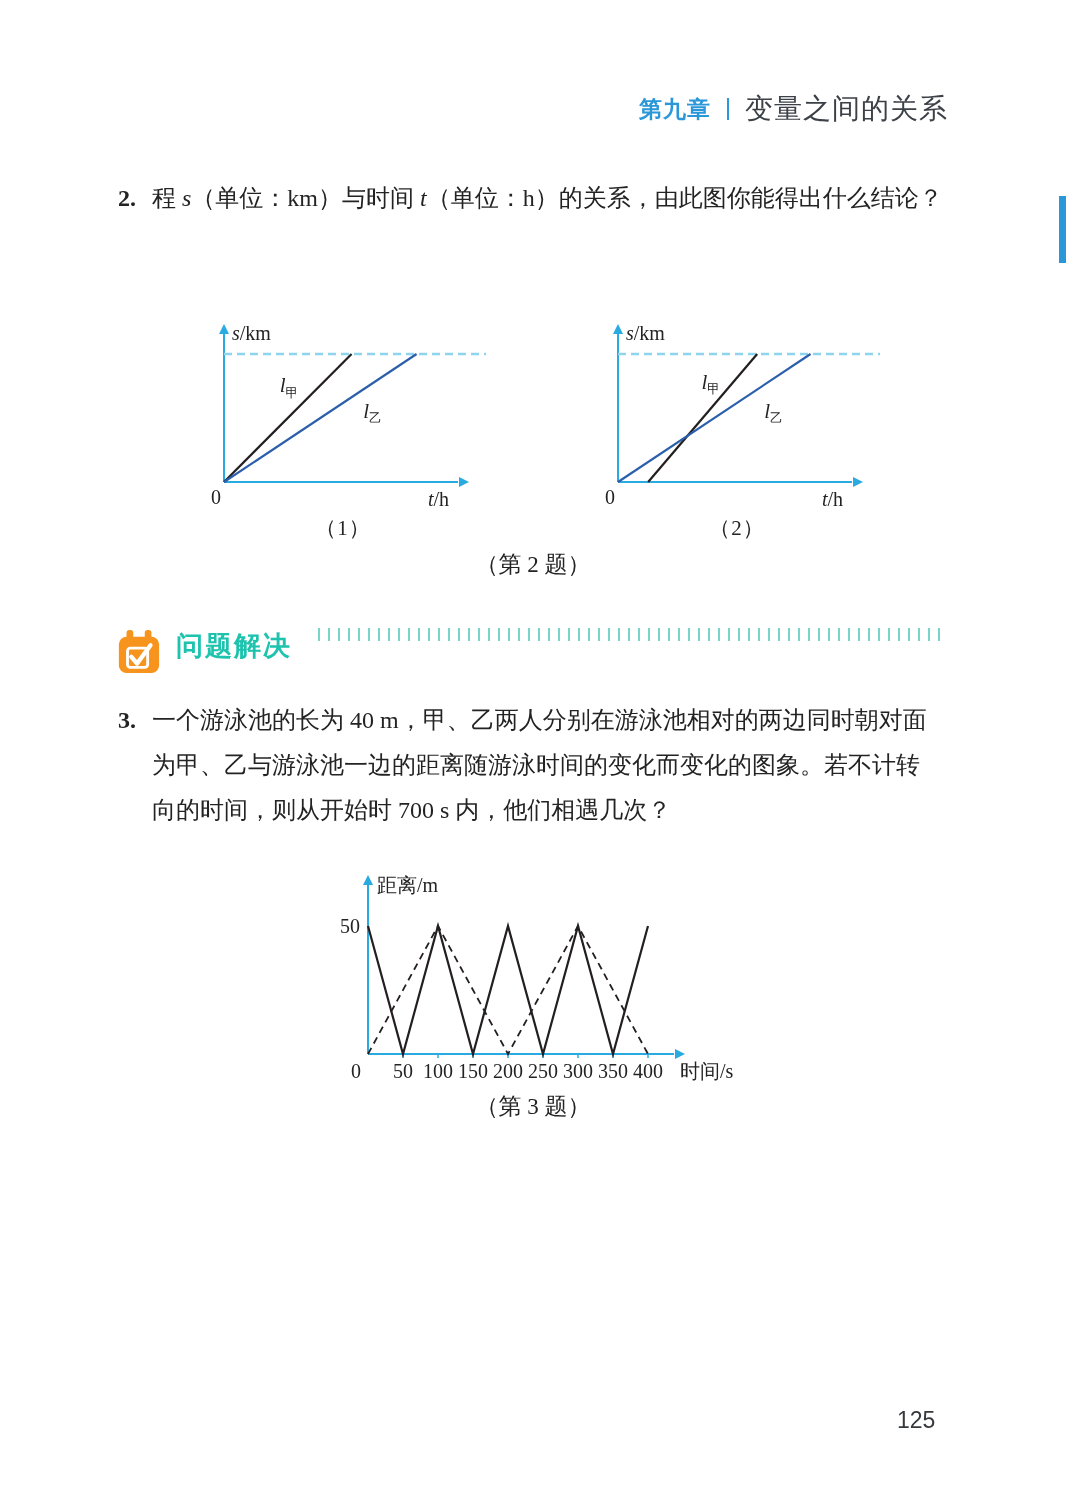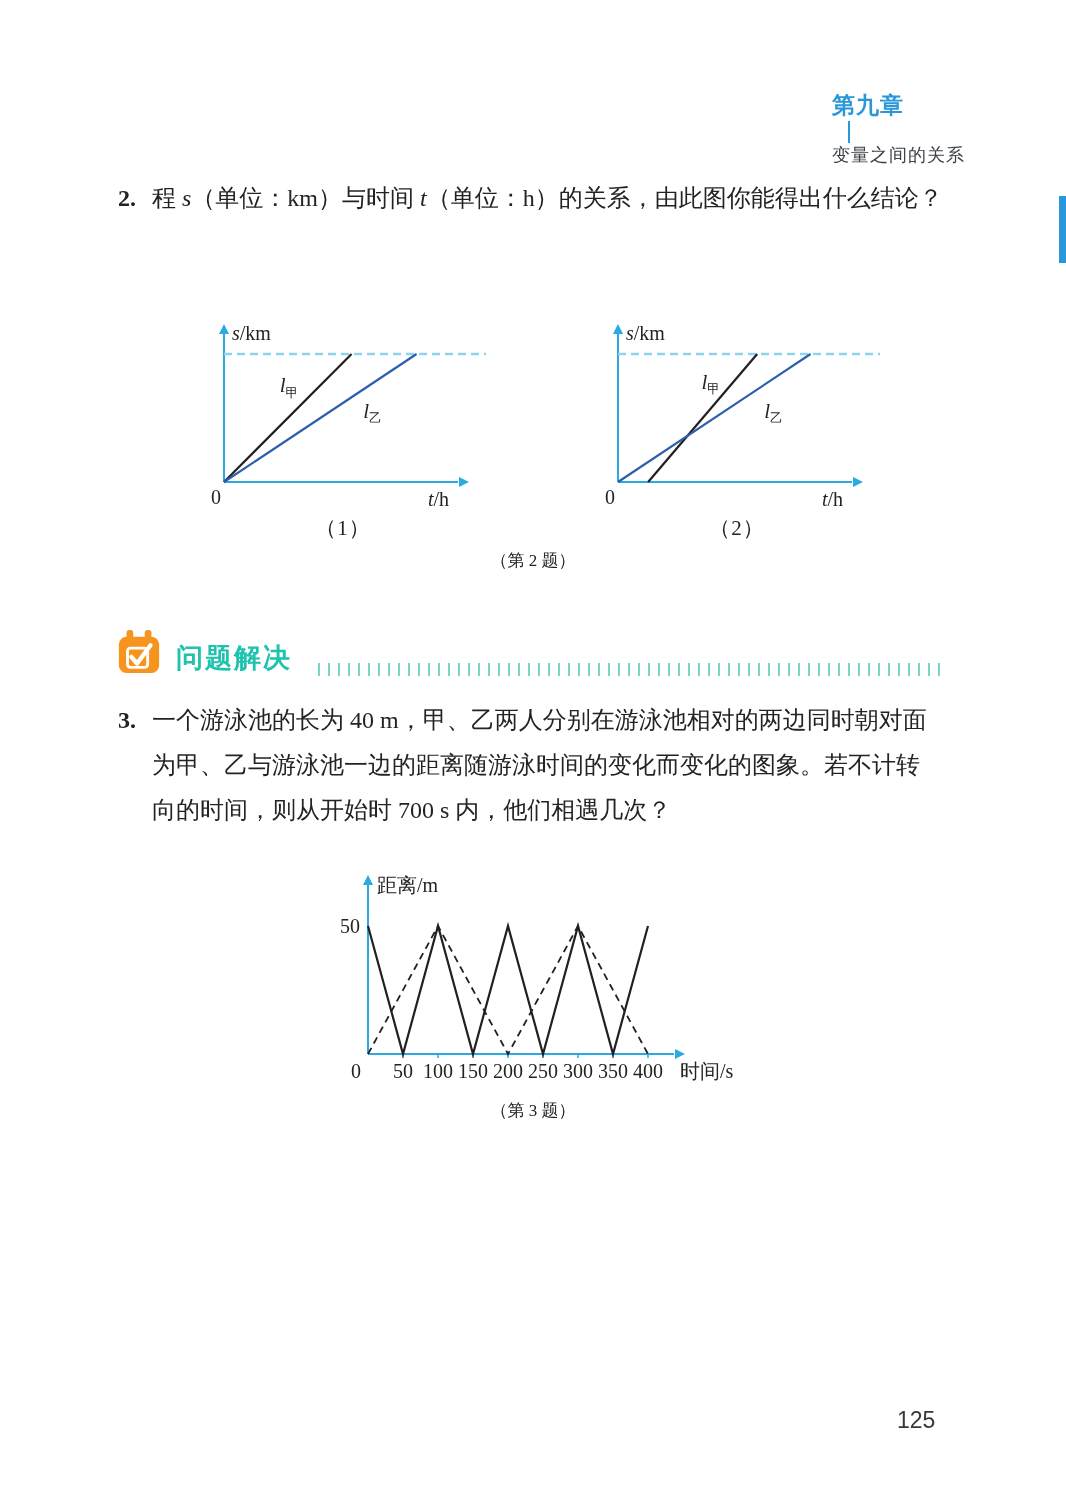--- a/index.html
+++ b/index.html
@@ -1,46 +1,46 @@
 <!DOCTYPE html>
 <html><head>
 <meta charset="utf-8">
 <style>
   html,body{margin:0;padding:0;background:#ffffff;}
   .page{position:relative;width:1066px;height:1508px;background:#ffffff;overflow:hidden;
         font-family:"Liberation Serif",serif;color:#232323;}
 
   
-  .header{position:absolute;top:90px;right:101px;display:flex;
-          font-family:"Liberation Sans",sans-serif;flex-direction:column;}
+  .header{position:absolute;top:90px;right:118px;display:flex;align-items:center;
+          font-family:"Liberation Sans",sans-serif;}
   .header .chapter{color:#2a97d8;font-size:23px;font-weight:600;letter-spacing:1px;}
   .header .sep{width:2px;height:22px;background:#2a97d8;margin:0 16px;}
-  .header .title{color:#3c4147;font-size:18px;letter-spacing:1px;}
+  .header .title{color:#3c4147;font-size:28px;letter-spacing:1px;}
 
   .edge-bar{position:absolute;right:0;top:196px;width:7px;height:67px;background:#2a97d8;}
 
   
   .prob{position:absolute;left:118px;width:876px;font-size:24px;line-height:45px;}
   #p2{top:176px;} #p3{top:698px;}
   .plines{padding-left:34px;}
   .pnum{position:absolute;left:0;top:0;font-weight:bold;}
   .var{font-style:italic;}
   .plines sub{font-size:15px;line-height:0;}
 
   
   .figrow{position:absolute;top:320px;left:100px;width:880px;display:flex;
           justify-content:center;gap:84px;}
   .fig{display:flex;flex-direction:column;align-items:center;}
   .figcap{font-size:21px;margin-top:4px;letter-spacing:1px;}
 
-  .caption-center{position:absolute;left:0;width:1066px;text-align:center;font-size:17px;}
-  #cap2{top:549px;} #cap3{top:1091px;margin-top:8px;}
+  .caption-center{position:absolute;left:0;width:1066px;text-align:center;font-size:23px;}
+  #cap2{top:549px;} #cap3{top:1091px;}
 
   
-  .section-head{position:absolute;top:628px;left:116px;right:92px;display:flex;align-items:flex-end;}
+  .section-head{position:absolute;top:628px;left:116px;right:92px;display:flex;align-items:flex-start;}
   .sh-title{font-family:"Liberation Sans",sans-serif;font-weight:bold;font-size:27px;
             color:#1ec3ae;margin-left:14px;letter-spacing:2px;}
   .sh-ticks{flex:1;height:13px;margin-left:26px;margin-right:28px;
             background:repeating-linear-gradient(90deg,#79d5c8 0,#79d5c8 2px,transparent 2px,transparent 10px);}
 
   #chart3wrap{position:absolute;left:328px;top:870px;}
 
   .pageno{position:absolute;left:897px;top:1407px;font-family:"Liberation Sans",sans-serif;
           font-size:23px;color:#36393d;}
 

